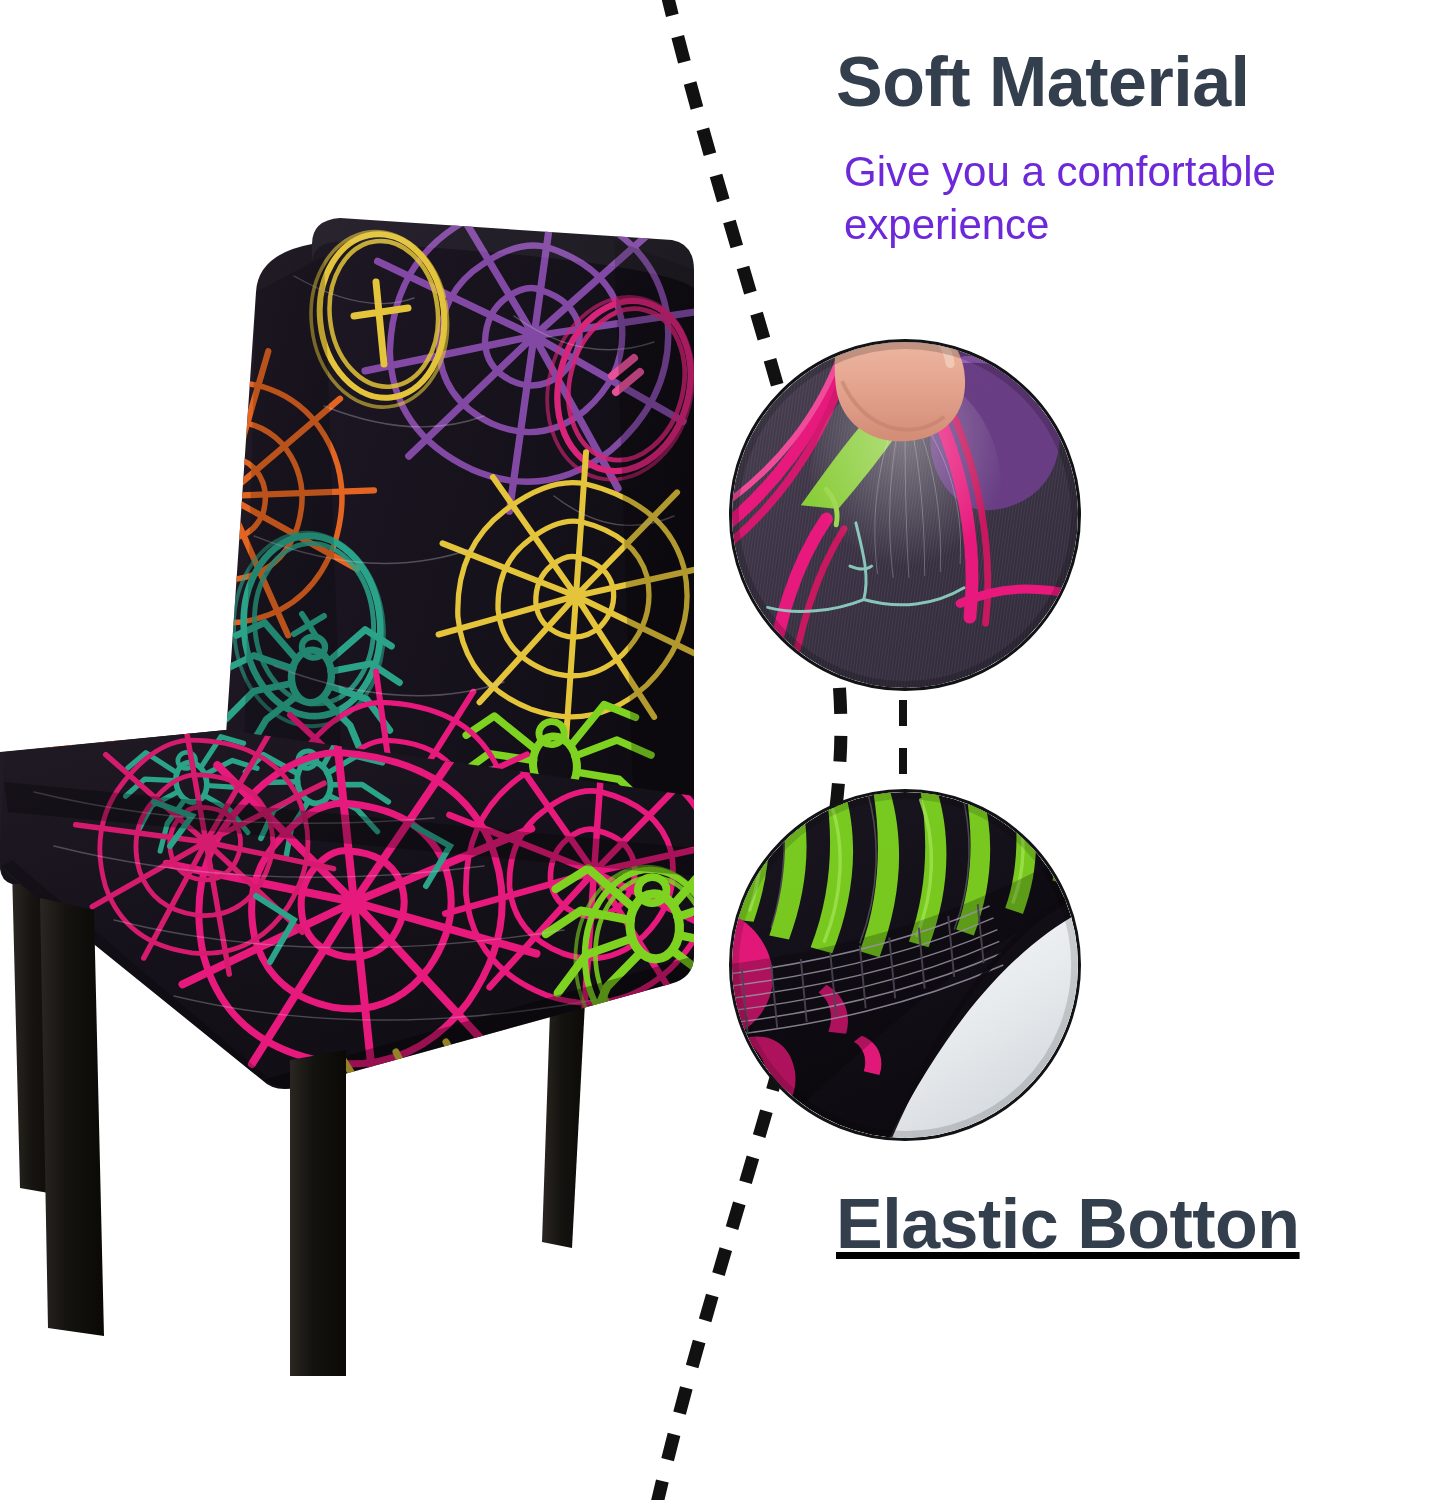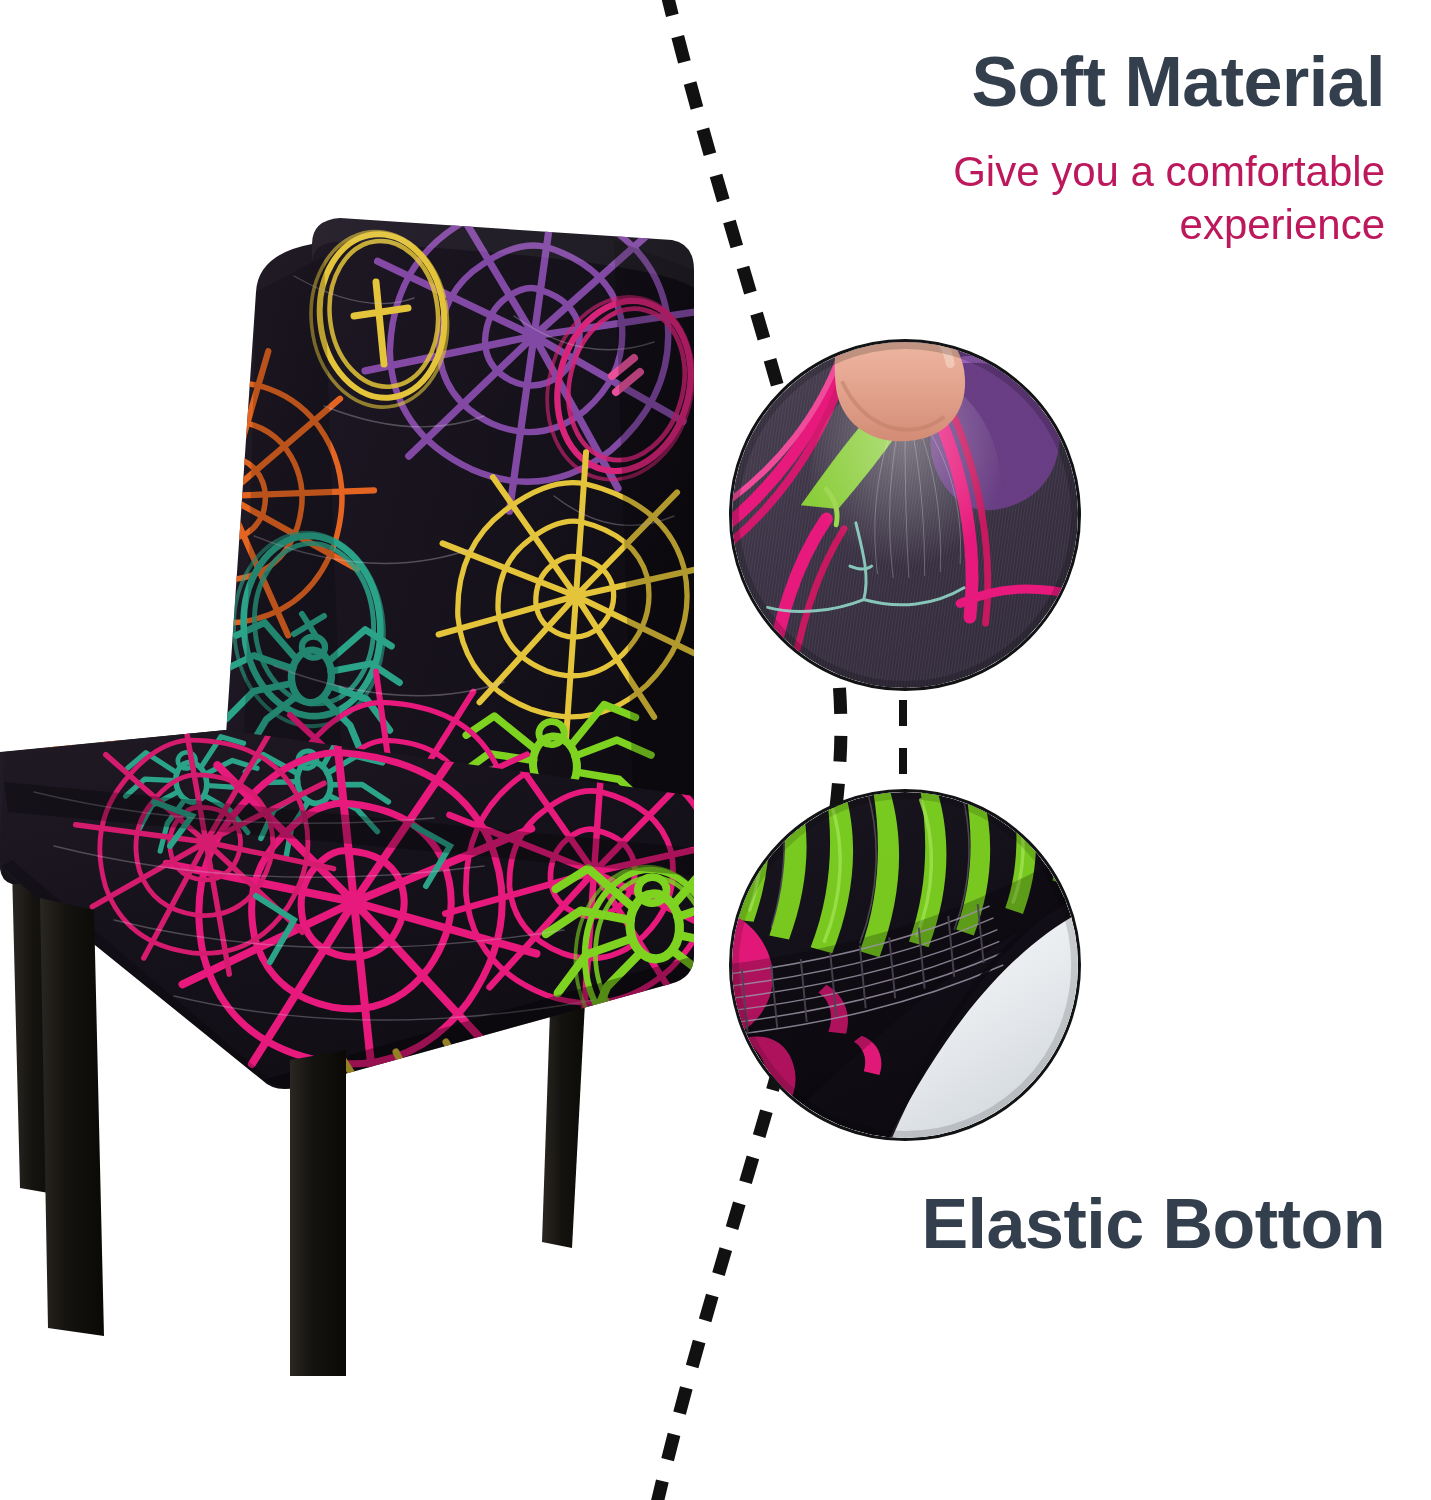--- a/index.html
+++ b/index.html
@@ -5,29 +5,29 @@
   html,body{margin:0;padding:0;background:#ffffff;}
   body{width:1431px;height:1500px;position:relative;overflow:hidden;
        font-family:"Liberation Sans","DejaVu Sans",sans-serif;}
 
   .stage{position:absolute;inset:0;background:#ffffff;}
 
   
   .divider-arc{position:absolute;left:0;top:0;width:1431px;height:1500px;pointer-events:none;}
 
   
-  .textblock{position:absolute;left:855px;width:530px;text-align:right;}
+  .textblock{position:absolute;left:836px;width:530px;}
   .tb-top{top:46px;}
-  .tb-bottom{top:1188px;}
+  .tb-bottom{top:1188px;text-decoration:underline;}
   .feature-title{
       margin:0;font-size:70px;line-height:1.04;font-weight:700;
       color:#343f4e;letter-spacing:-0.5px;white-space:nowrap;}
   .feature-desc{
-      margin:26px 0 0 14px;font-size:42px;line-height:1.27;font-weight:400;
-      color:#be185d;}
+      margin:26px 0 0 8px;font-size:42px;line-height:1.27;font-weight:400;
+      color:#6d28d9;}
   .tb-bottom .feature-desc{margin-top:34px;}
 
   
   .detail-circle{
       position:absolute;width:352px;height:352px;border-radius:50%;
       overflow:hidden;border:3px solid #111315;box-sizing:border-box;}
   #circle-soft{left:729px;top:339px;}
   #circle-elastic{left:729px;top:789px;}
   .circle-svg{display:block;width:100%;height:100%;}
 

